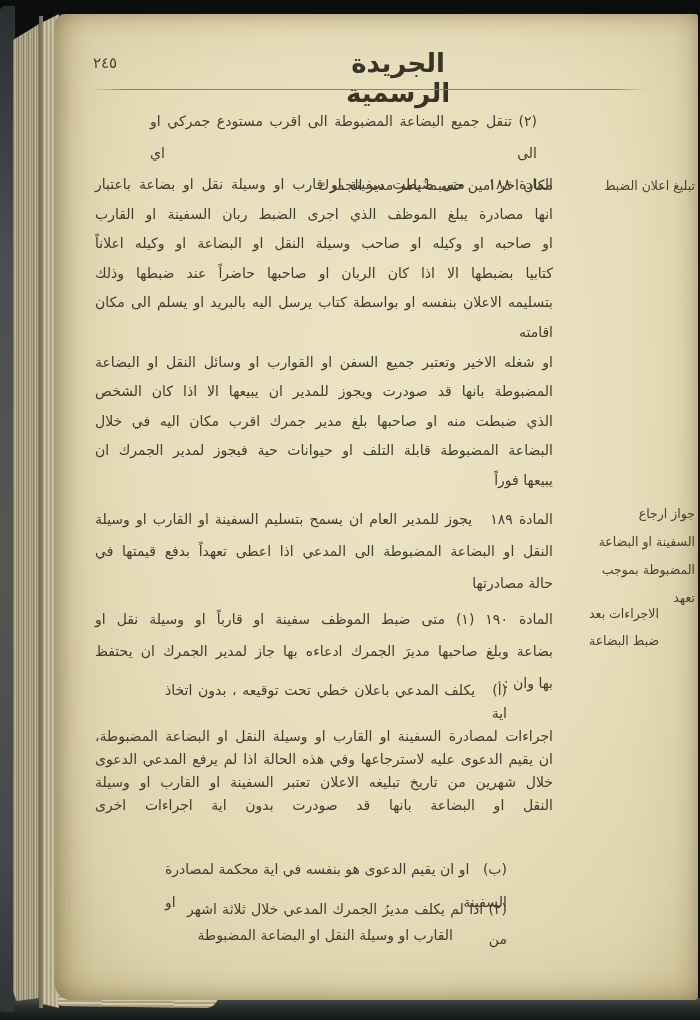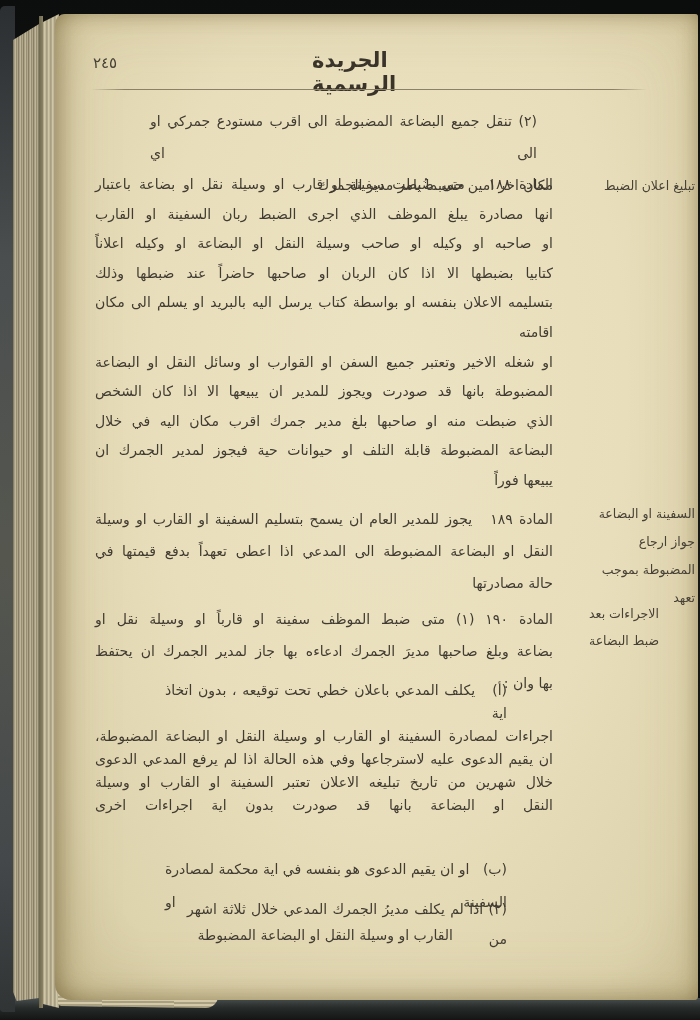--- a/index.html
+++ b/index.html
@@ -33,22 +33,22 @@
         border-radius:10px 3px 4px 16px;
         box-shadow:inset 0 0 70px rgba(140,115,60,.20),
                    inset 20px 0 30px -16px rgba(105,88,48,.50),
                    inset -9px 0 22px -10px rgba(105,88,48,.32),
                    inset 0 -12px 26px -12px rgba(105,88,48,.42),
                    inset 0 10px 22px -12px rgba(105,88,48,.30);}
   .page *{direction:rtl;}
   .ink{color:#3e382f;}
   
   .page-number{position:absolute;left:38px;top:40px;font-size:15px;color:#464035;}
-  .masthead{position:absolute;left:257px;top:34px;width:160px;text-align:left;
-            font-size:21px;font-weight:700;color:#39332a;}
+  .masthead{position:absolute;left:263px;top:34px;width:160px;text-align:center;
+            font-size:26px;font-weight:700;color:#39332a;}
   .header-rule{position:absolute;left:36px;top:75px;width:556px;height:1px;
             background:linear-gradient(90deg,rgba(130,120,98,0) 0%,#8b8168 6%,#8b8168 94%,rgba(130,120,98,0) 100%);}
   
   .tblock{position:absolute;left:40px;width:458px;font-size:14px;color:#413b31;}
   .tblock .line{line-height:inherit;}
   .full{text-align:justify;text-align-last:justify;}
   .start{text-align:right;}
   .ind-intro{padding:0 16px 0 55px;text-align:justify;text-align-last:justify;}
   .ind-clause{padding:0 46px 0 70px;text-align:justify;text-align-last:justify;}
   .ind-c2{padding:0 46px 0 92px;text-align:justify;text-align-last:justify;}
@@ -90,22 +90,22 @@
       <div class="line full">كتابيا بضبطها الا اذا كان الربان او صاحبها حاضراً عند ضبطها وذلك</div>
       <div class="line full">بتسليمه الاعلان بنفسه او بواسطة كتاب يرسل اليه بالبريد او يسلم الى مكان اقامته</div>
       <div class="line full">او شغله الاخير وتعتبر جميع السفن او القوارب او وسائل النقل او البضاعة</div>
       <div class="line full">المضبوطة بانها قد صودرت ويجوز للمدير ان يبيعها الا اذا كان الشخص</div>
       <div class="line full">الذي ضبطت منه او صاحبها بلغ مدير جمرك اقرب مكان اليه في خلال</div>
       <div class="line full">البضاعة المضبوطة قابلة التلف او حيوانات حية فيجوز لمدير الجمرك ان</div>
       <div class="line start">يبيعها فوراً</div>
     </div>
 
     <div class="mnote" style="top:486px;line-height:28px;">
+      <div>جواز ارجاع</div>
       <div>السفينة او البضاعة</div>
-      <div>جواز ارجاع</div>
       <div>المضبوطة بموجب</div>
       <div>تعهد</div>
     </div>
     <div class="tblock" style="top:489px;line-height:32px;">
       <div class="line full">المادة ١٨٩ &nbsp; يجوز للمدير العام ان يسمح بتسليم السفينة او القارب او وسيلة</div>
       <div class="line full">النقل او البضاعة المضبوطة الى المدعي اذا اعطى تعهداً بدفع قيمتها في</div>
       <div class="line start">حالة مصادرتها</div>
     </div>
 
     <div class="mnote" style="top:586px;line-height:27px;text-align:center;">

